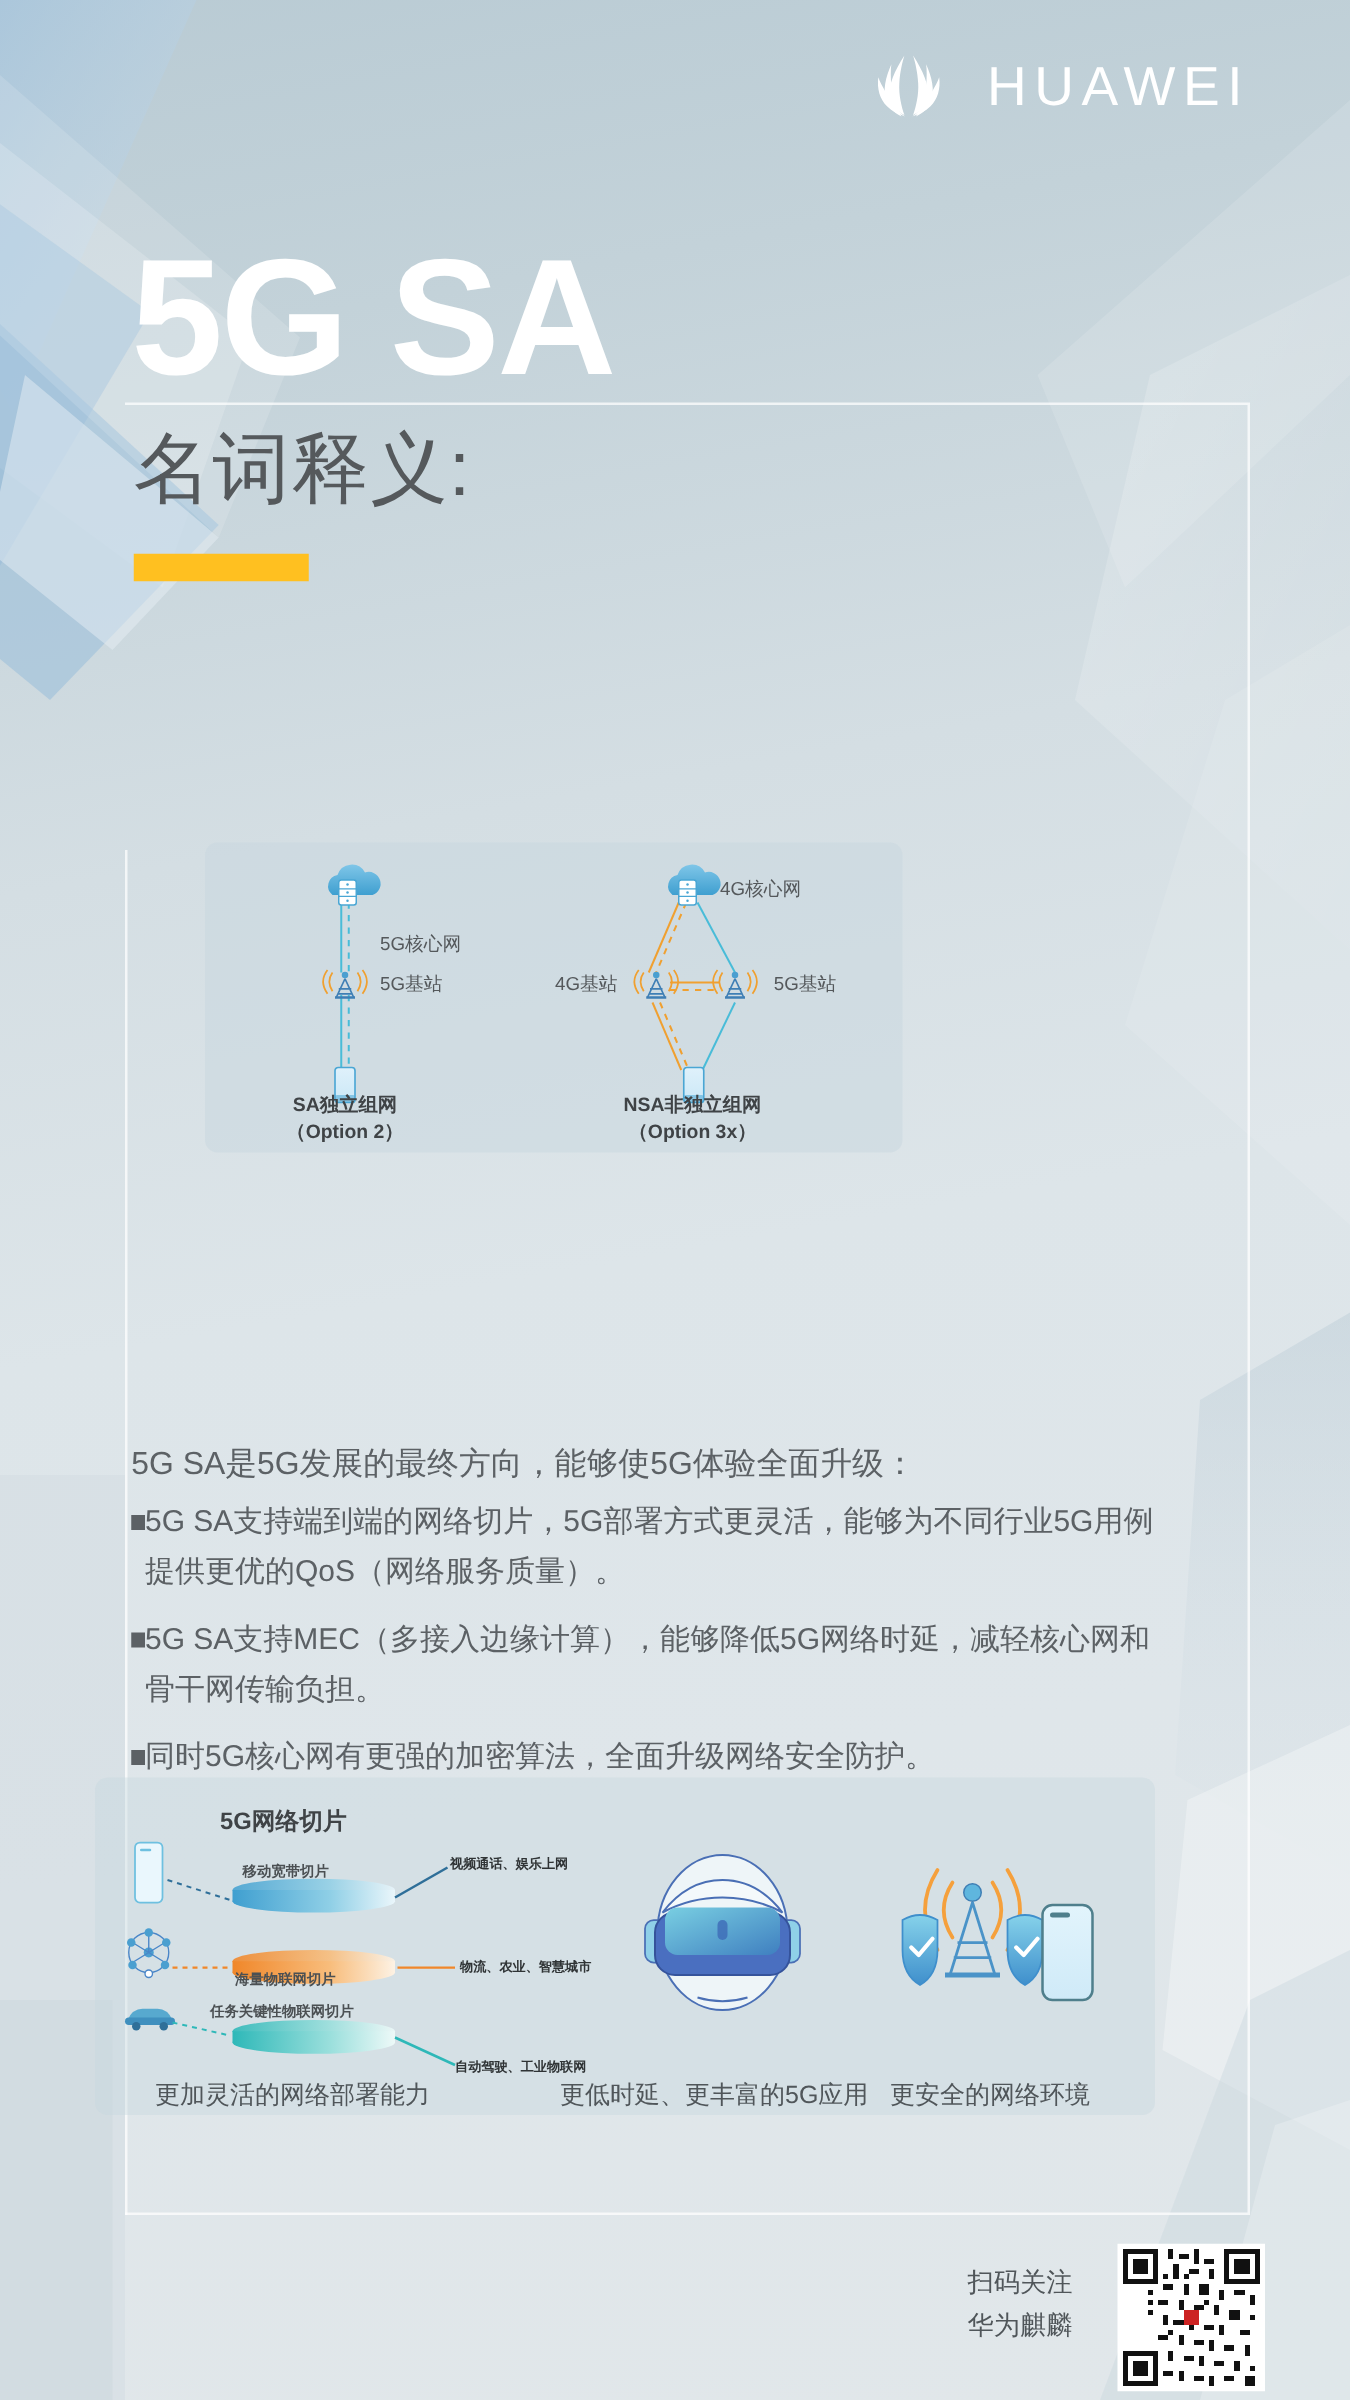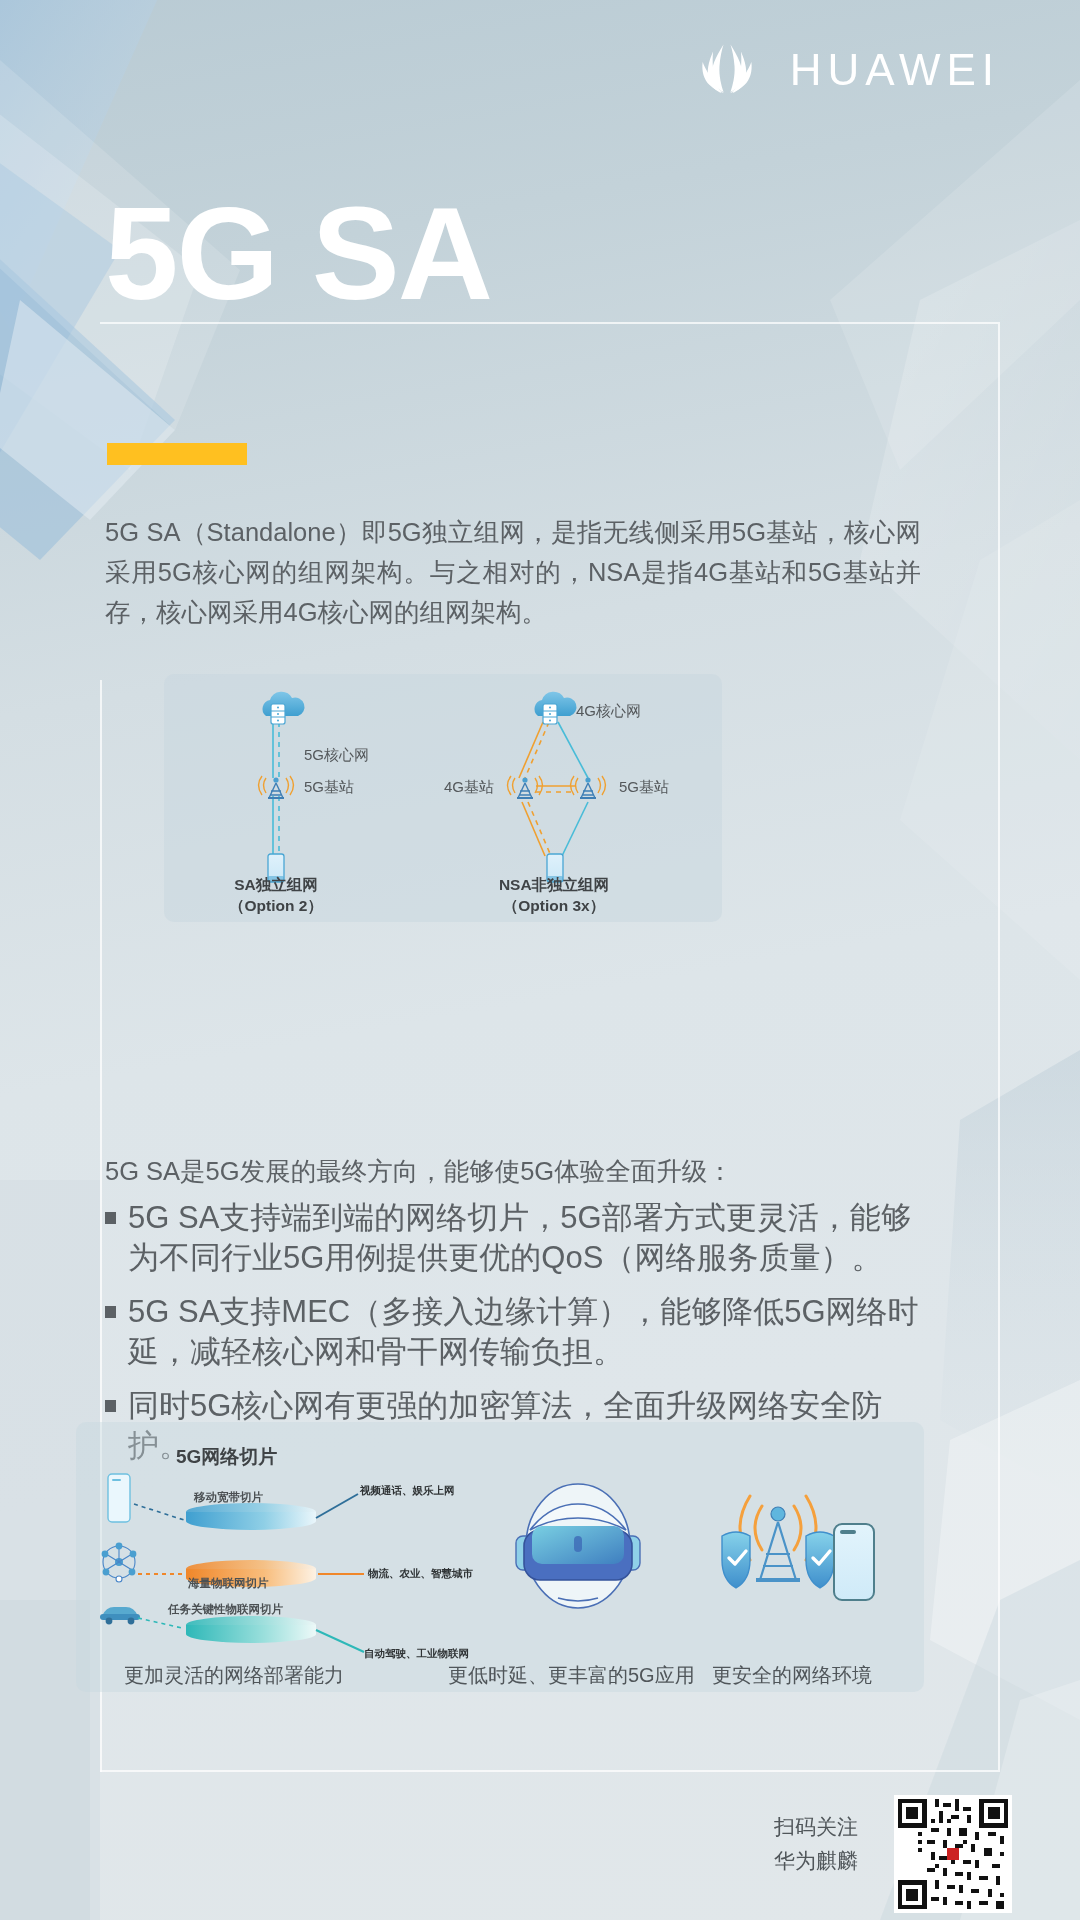--- a/index.html
+++ b/index.html
@@ -148,23 +148,22 @@
     white-space: nowrap;
   }
   .bullets {
     position: absolute;
     left: 105px;
     top: 1198px;
     width: 820px;
   }
   .bullet {
     display: flex;
-    gap: 12px;
     color: #5c6165;
-    font-size: 31px;
+    font-size: 24px;
     line-height: 40px;
     margin-bottom: 14px;
     justify-content: flex-end;
   }
   .bullet .sq {
     flex: 0 0 auto;
     width: 11px;
     height: 12px;
     background: #5c6165;
     margin-top: 14px;
@@ -287,23 +286,23 @@
         <path d="M26 16 C18 34 14 52 19 66 C22 76 30 83 40 88 C32 76 27 60 26 46 C25 34 25 24 26 16 Z"></path>
         <path d="M74 16 C82 34 86 52 81 66 C78 76 70 83 60 88 C68 76 73 60 74 46 C75 34 75 24 74 16 Z"></path>
         <path d="M8 34 C6 50 10 64 20 74 C27 81 36 85 45 88 C34 80 25 68 19 56 C14 47 10 40 8 34 Z"></path>
         <path d="M92 34 C94 50 90 64 80 74 C73 81 64 85 55 88 C66 80 75 68 81 56 C86 47 90 40 92 34 Z"></path>
       </g>
     </svg>
     <div class="huawei-word">HUAWEI</div>
   </div>
 
   <div class="title-5gsa">5G SA</div>
+  <div class="subtitle">名词释义:</div>
   <div class="yellow-bar"></div>
 
-  <div class="intro">5G SA（Standalone）即5G独立组网，是指无线侧采用5G基站，核心网采用5G核心网的组网架构。与之相对的，NSA是指4G基站和5G基站并存，核心网采用4G核心网的组网架构。</div>
 
   <div class="diagram-card">
     <svg width="558" height="248" viewBox="0 0 558 248" aria-hidden="true">
       <defs>
         <linearGradient id="cloudG" x1="0" y1="0" x2="0" y2="1">
           <stop offset="0%" stop-color="#7fc6e8"></stop>
           <stop offset="100%" stop-color="#3f9fd0"></stop>
         </linearGradient>
         <linearGradient id="phoneG" x1="0" y1="0" x2="0" y2="1">
           <stop offset="0%" stop-color="#dff1fb"></stop>

